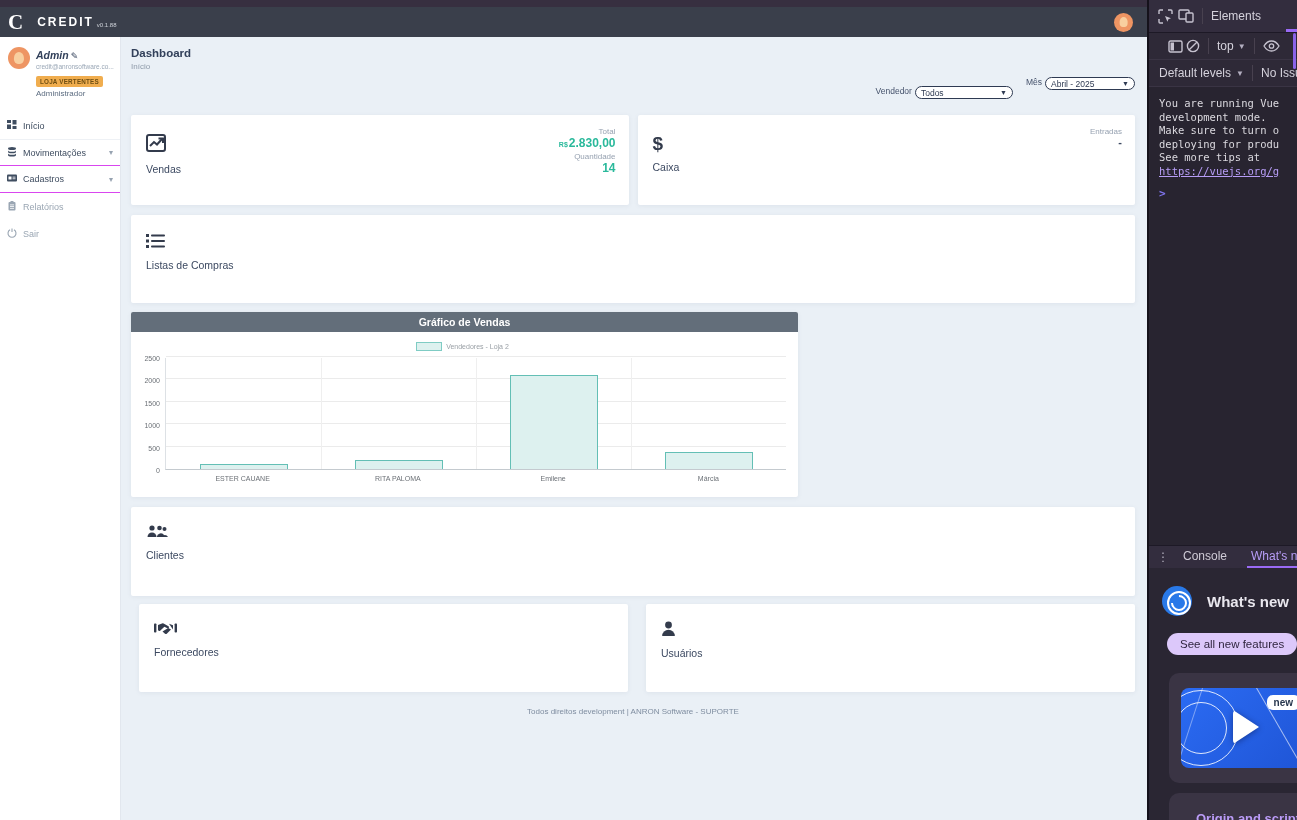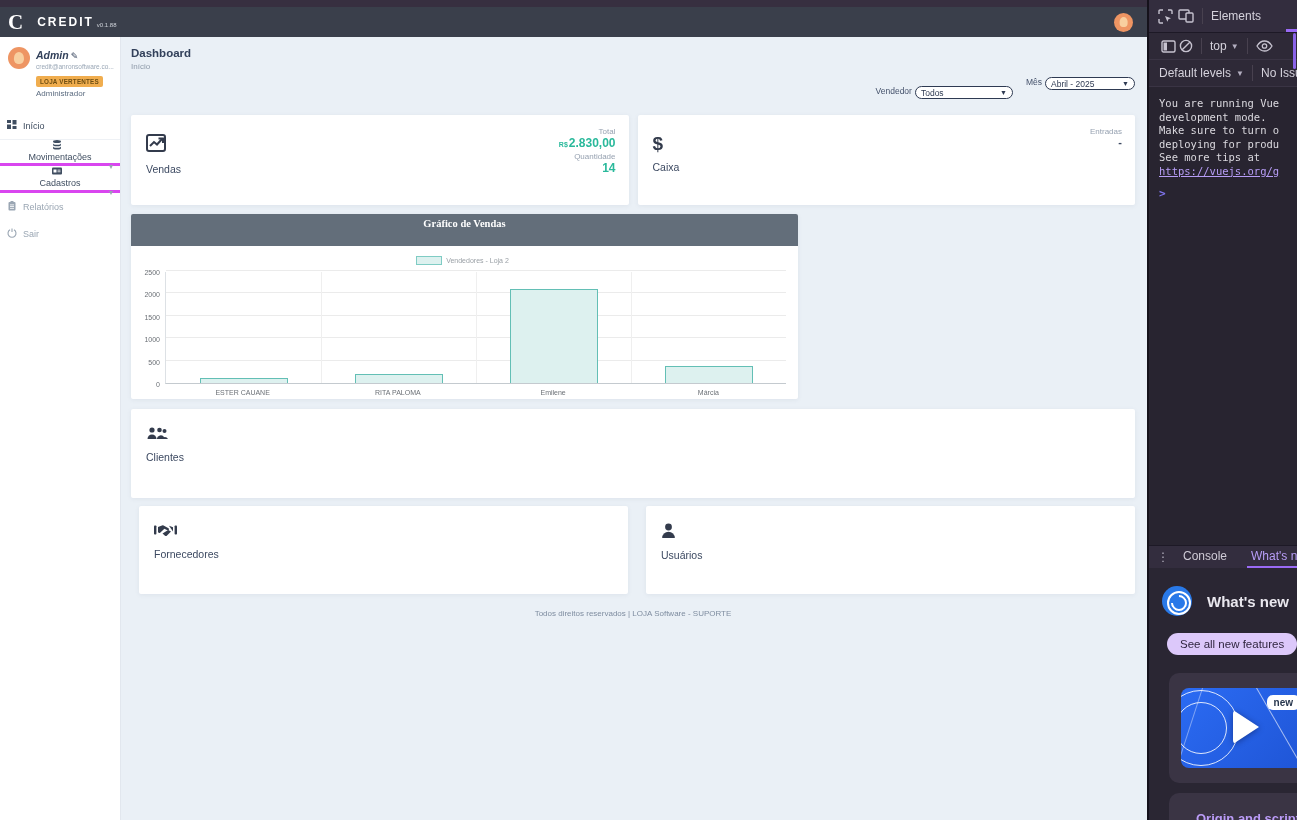--- a/index.html
+++ b/index.html
@@ -25,21 +25,21 @@
   .side-avatar { width:22px; height:22px; border-radius:50%; background:#ee9563; position:relative; overflow:hidden; flex:none; margin-top:2px; }
   .user-info { margin-left:6px; min-width:0; }
   .user-name { font-size:10.5px; font-weight:bold; color:#32405a; white-space:nowrap;font-style:italic; }
   .edit-pencil { font-size:9px; color:#32405a; margin-left:2px; }
   .user-email { font-size:6.5px; color:#9aa7b6; white-space:nowrap; overflow:hidden; max-width:82px; }
   .store-badge { display:inline-block; background:#f0ad4e; color:#6e4e12; font-size:6.3px; font-weight:bold; padding:2px 4px; border-radius:2px; margin:3px 0 2px; letter-spacing:.2px; }
   .user-role { font-size:8px; color:#5c6c80; }
   .menu { margin-top:8px; }
   .menu-item { display:flex; align-items:center; height:27px; padding:0 7px; font-size:9px; color:#3f4d60; cursor:pointer; }
   .menu-item svg { flex:none; margin-right:6px; }
-  .menu-item.bordered { border-top:1px solid #eef1f5; border-bottom:3px solid #d946ef;flex-direction:column; }
+  .menu-item.bordered { border-top:1px solid #eef1f5; border-bottom:1px solid #d946ef; }
   .menu-item.bordered + .menu-item.bordered { border-top:none; }
   .menu-item .chev { margin-left:auto; color:#97a3b1; font-size:8px; }
   .menu-item.muted { color:#9aa6b3; }
 
   
   .main { flex:1; padding:10px 12px 0 10px; overflow:hidden; position:relative; }
   .page-title { font-size:11.5px; font-weight:bold; color:#32405a; }
   .breadcrumb { font-size:8px; color:#8e9aa9; margin-top:3px; }
   .filters { display:flex; justify-content:flex-end; align-items:flex-start; margin-top:5px; height:26px; }
   .filter-group { display:flex; }
@@ -60,21 +60,21 @@
   .stat-sub { font-size:8px; color:#97a2b1; margin-top:2px; }
   .stat-val { font-size:12px; font-weight:bold; color:#2ab99b; line-height:1.2; }
   .stat-val .cur { font-size:7px; font-weight:bold; margin-right:1px; }
   .stat-dash { font-size:11px; color:#3c4961; font-weight:bold; }
 
   .wide-card { height:85px; margin-top:10px; padding:18px 15px 0; }
   .wide-card.h88 { height:88px; }
 
   
   .chart-card { width:667px; margin-top:9px; height:185px; padding:0; overflow:hidden; }
-  .chart-head { height:32px; background:#636e7a; color:#fff; font-size:10.5px; font-weight:bold; text-align:center; line-height:20px;font-family:Liberation Serif, serif; }
+  .chart-head { height:20px; background:#636e7a; color:#fff; font-size:10.5px; font-weight:bold; text-align:center; line-height:20px; }
   .chart-body { padding:10px 12px 0 8px; }
   .legend { display:flex; justify-content:center; align-items:center; margin-bottom:7px; }
   .legend-swatch { width:26px; height:9px; background:#ddf1ef; border:1px solid #7fccc4; }
   .legend-label { font-size:7px; color:#9aa0a6; margin-left:4px; }
   .plot-wrap { display:flex; }
   .yaxis { width:26px; position:relative; height:112px; flex:none; }
   .ytick { position:absolute; right:5px; font-size:7px; color:#6b7076; }
   .plot-col { flex:1; }
   .plot { position:relative; height:112px; border-bottom:1px solid #c4cacf; border-left:1px solid #dde1e5; }
   .gridline { position:absolute; left:0; right:0; height:1px; background:#ebebeb; }
@@ -89,21 +89,21 @@
   .footer { text-align:center; font-size:8px; color:#7f8da0; margin-top:15px; }
 
   
   .devtools { width:150px; height:820px; background:#282430; border-left:2px solid #15121b; display:flex; flex-direction:column; overflow:hidden; position:relative; color:#d5d2dc; }
   .dt-tabs { height:33px; background:#332d3e; display:flex; align-items:center; padding-left:9px; flex:none; position:relative; border-bottom:1px solid #1d1926; }
   .dt-icon { color:#c6c2cf; display:inline-flex; align-items:center; }
   .dt-sep { width:1px; height:16px; background:#48414f; margin:0 8px; flex:none; }
   .dt-tab-label { font-size:12px; color:#d5d2dc; white-space:nowrap; }
   .dt-tab-underline { position:absolute; right:0; bottom:0; width:11px; height:3px; background:#9a6af5; }
   .dt-scrollthumb { position:absolute; right:1px; top:33px; width:3px; height:36px; background:#8a63e8; border-radius:2px; z-index:5; }
-  .dt-toolbar { height:27px; display:flex; align-items:center; padding-left:12px; flex:none; border-bottom:1px solid #3a3444; background:#2e2937; }
+  .dt-toolbar { height:27px; display:flex; align-items:center; padding-left:19px; flex:none; border-bottom:1px solid #3a3444; background:#2e2937; }
   .dt-toolbar .txt { font-size:12px; color:#d5d2dc; white-space:nowrap; }
   .dt-toolbar .chev { font-size:8px; color:#b3aec0; margin-left:4px; }
   .dt-levels { height:27px; display:flex; align-items:center; padding-left:10px; flex:none; border-bottom:1px solid #3a3444; background:#2e2937; }
   .dt-console { flex:1; padding:10px 0 0 10px; font-family:"DejaVu Sans Mono", monospace; font-size:10.5px; line-height:13.5px; color:#dbd9df; white-space:pre; overflow:hidden; }
   .dt-console a { color:#b79df6; text-decoration:underline; }
   .dt-prompt { color:#7f74ec; font-weight:bold; margin-top:9px; font-size:11px; }
   .dt-drawer-tabs { height:23px; background:#332d3e; border-top:1px solid #1d1926; display:flex; align-items:flex-end; padding-left:8px; flex:none; }
   .drawer-kebab { color:#b5b1bf; font-size:12px; margin:0 10px 4px 0; }
   .drawer-tab { font-size:12px; color:#cfcbd6; padding:0 4px 5px; white-space:nowrap; }
   .drawer-tab.active { color:#b79df6; border-bottom:2px solid #9a6af5; padding-bottom:3px; margin-left:16px; }
@@ -246,20 +246,31 @@
             <div class="card-label">Caixa</div>
           </div>
           <div class="stat-right">
             <div class="stat-sub">Entradas</div>
             <div class="stat-dash">-</div>
           </div>
         </div>
       </div>
 
 
+      <div class="card wide-card h88">
+        <span class="icon-dark"><svg width="19" height="16" viewBox="0 0 19 16">
+              <rect x="0" y="1" width="3" height="3" fill="#333b4c"></rect>
+              <rect x="5" y="1.6" width="14" height="1.8" rx="0.9" fill="#333b4c"></rect>
+              <rect x="0" y="6.5" width="3" height="3" fill="#333b4c"></rect>
+              <rect x="5" y="7.1" width="14" height="1.8" rx="0.9" fill="#333b4c"></rect>
+              <rect x="0" y="12" width="3" height="3" fill="#333b4c"></rect>
+              <rect x="5" y="12.6" width="14" height="1.8" rx="0.9" fill="#333b4c"></rect>
+            </svg></span>
+        <div class="card-label">Listas de Compras</div>
+      </div>
 
       <div class="card chart-card">
         <div class="chart-head">Gráfico de Vendas</div>
         <div class="chart-body">
           <div class="legend">
             <span class="legend-swatch"></span>
             <span class="legend-label">Vendedores - Loja 2</span>
           </div>
           <div class="plot-wrap">
             <div class="yaxis" id="yaxis">
@@ -323,21 +334,21 @@
         </div>
         <div class="card half-card h88">
           <span class="icon-dark"><svg width="15" height="16" viewBox="0 0 15 16">
                 <circle cx="7.5" cy="4" r="3.4" fill="#333b4c"></circle>
                 <path d="M1.2 15 a6.3 6.3 0 0 1 12.6 0 z" fill="#333b4c"></path>
               </svg></span>
           <div class="card-label">Usuários</div>
         </div>
       </div>
 
-      <div class="footer">Todos direitos reservados | LOJA Software - SUPORTE</div>
+      <div class="footer">Todos direitos development | ANRON Software - SUPORTE</div>
     </div>
   </div>
 </div>
 
 <div class="devtools">
   <div class="dt-tabs">
     <span class="dt-icon">
         <svg width="15" height="15" viewBox="0 0 15 15">
           <path d="M1 5 V2 a1 1 0 0 1 1 -1 h3 M10 1 h3 a1 1 0 0 1 1 1 v3 M1 10 v3 a1 1 0 0 0 1 1 h3" fill="none" stroke="#c6c2cf" stroke-width="1.4"></path>
           <path d="M7 7 l6 2.2 -2.6 1 -1 2.6 z" fill="#c6c2cf"></path>

